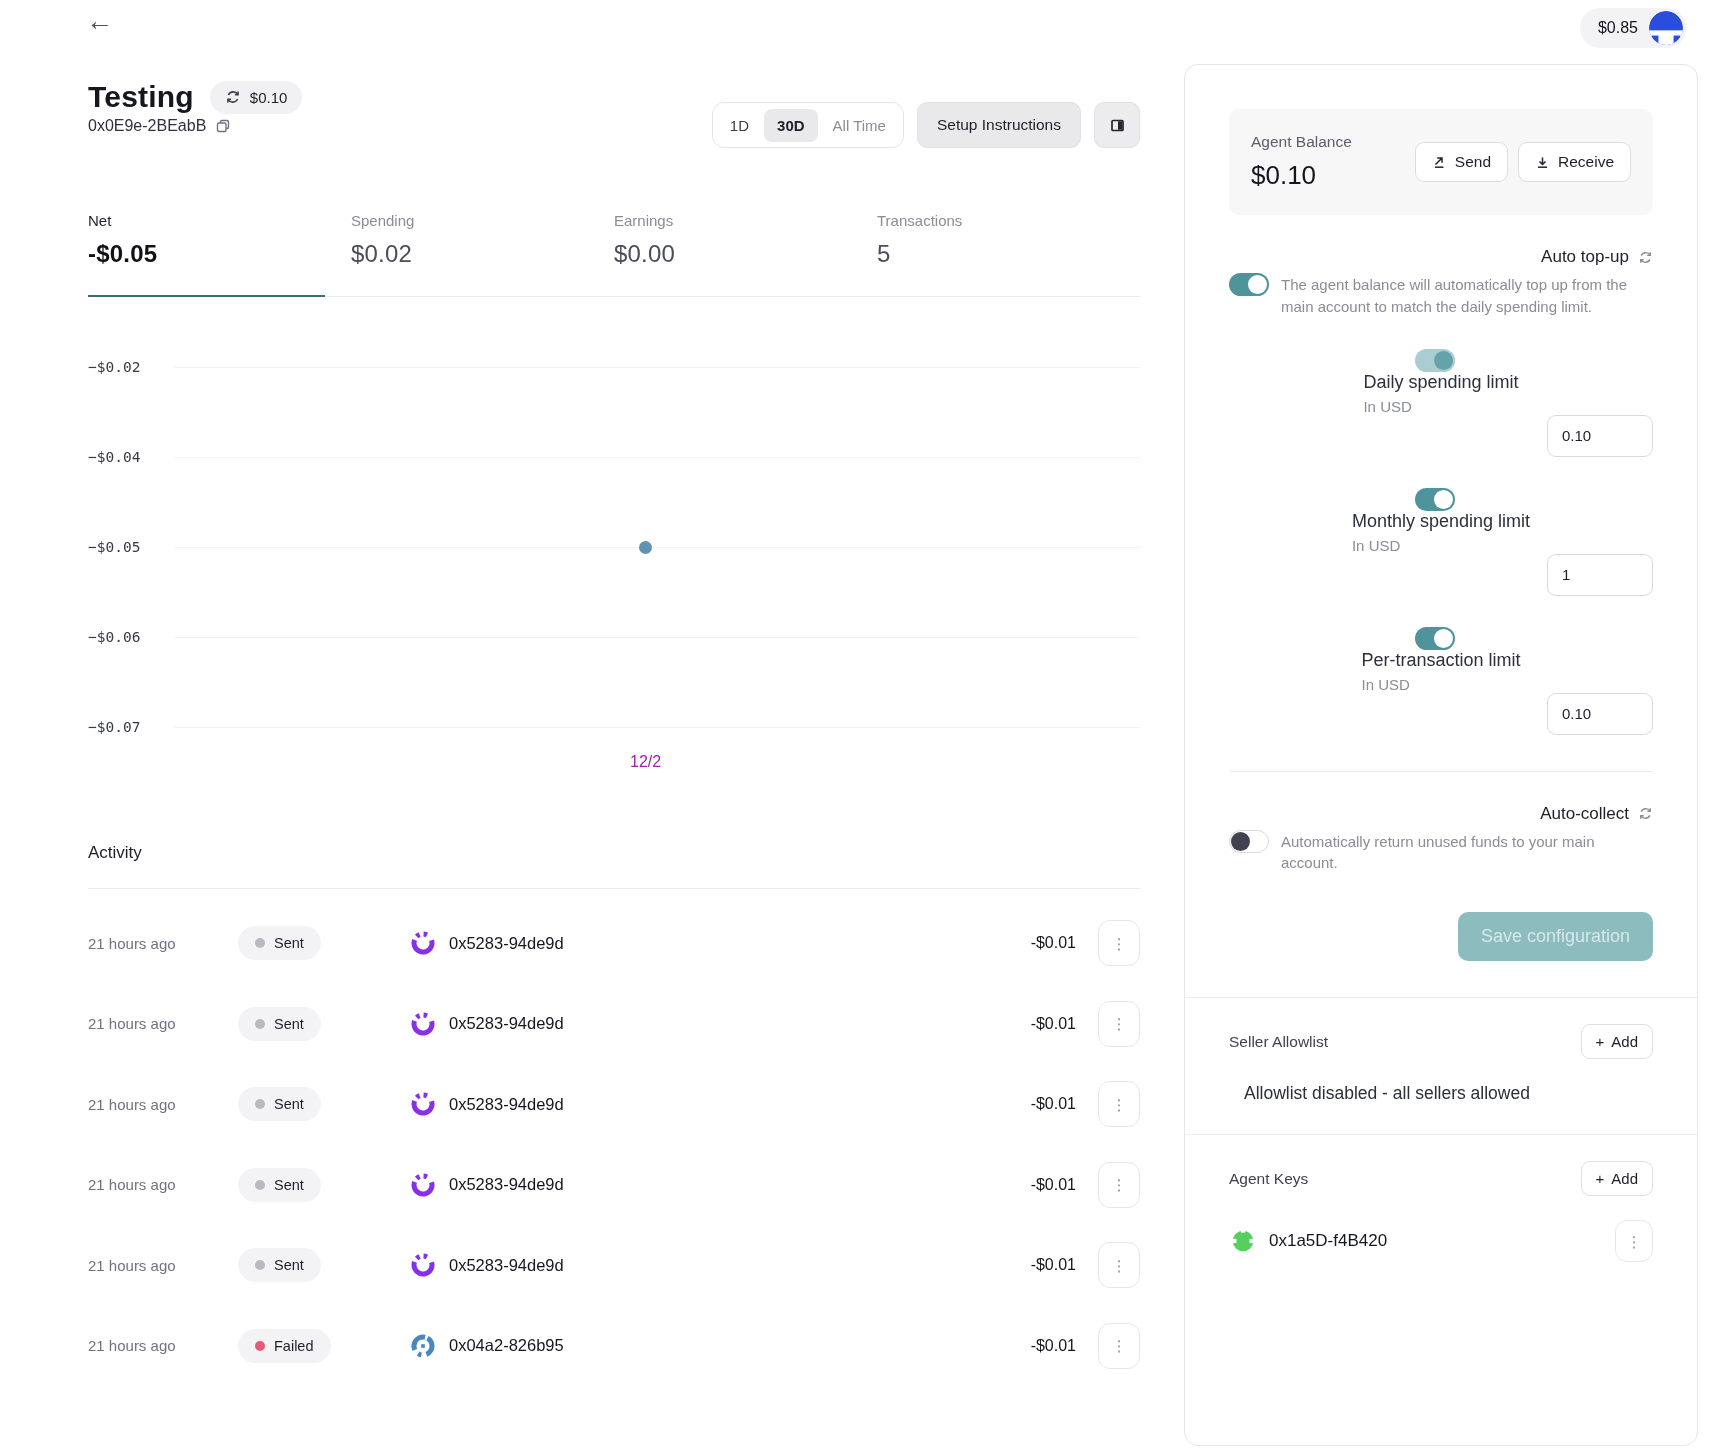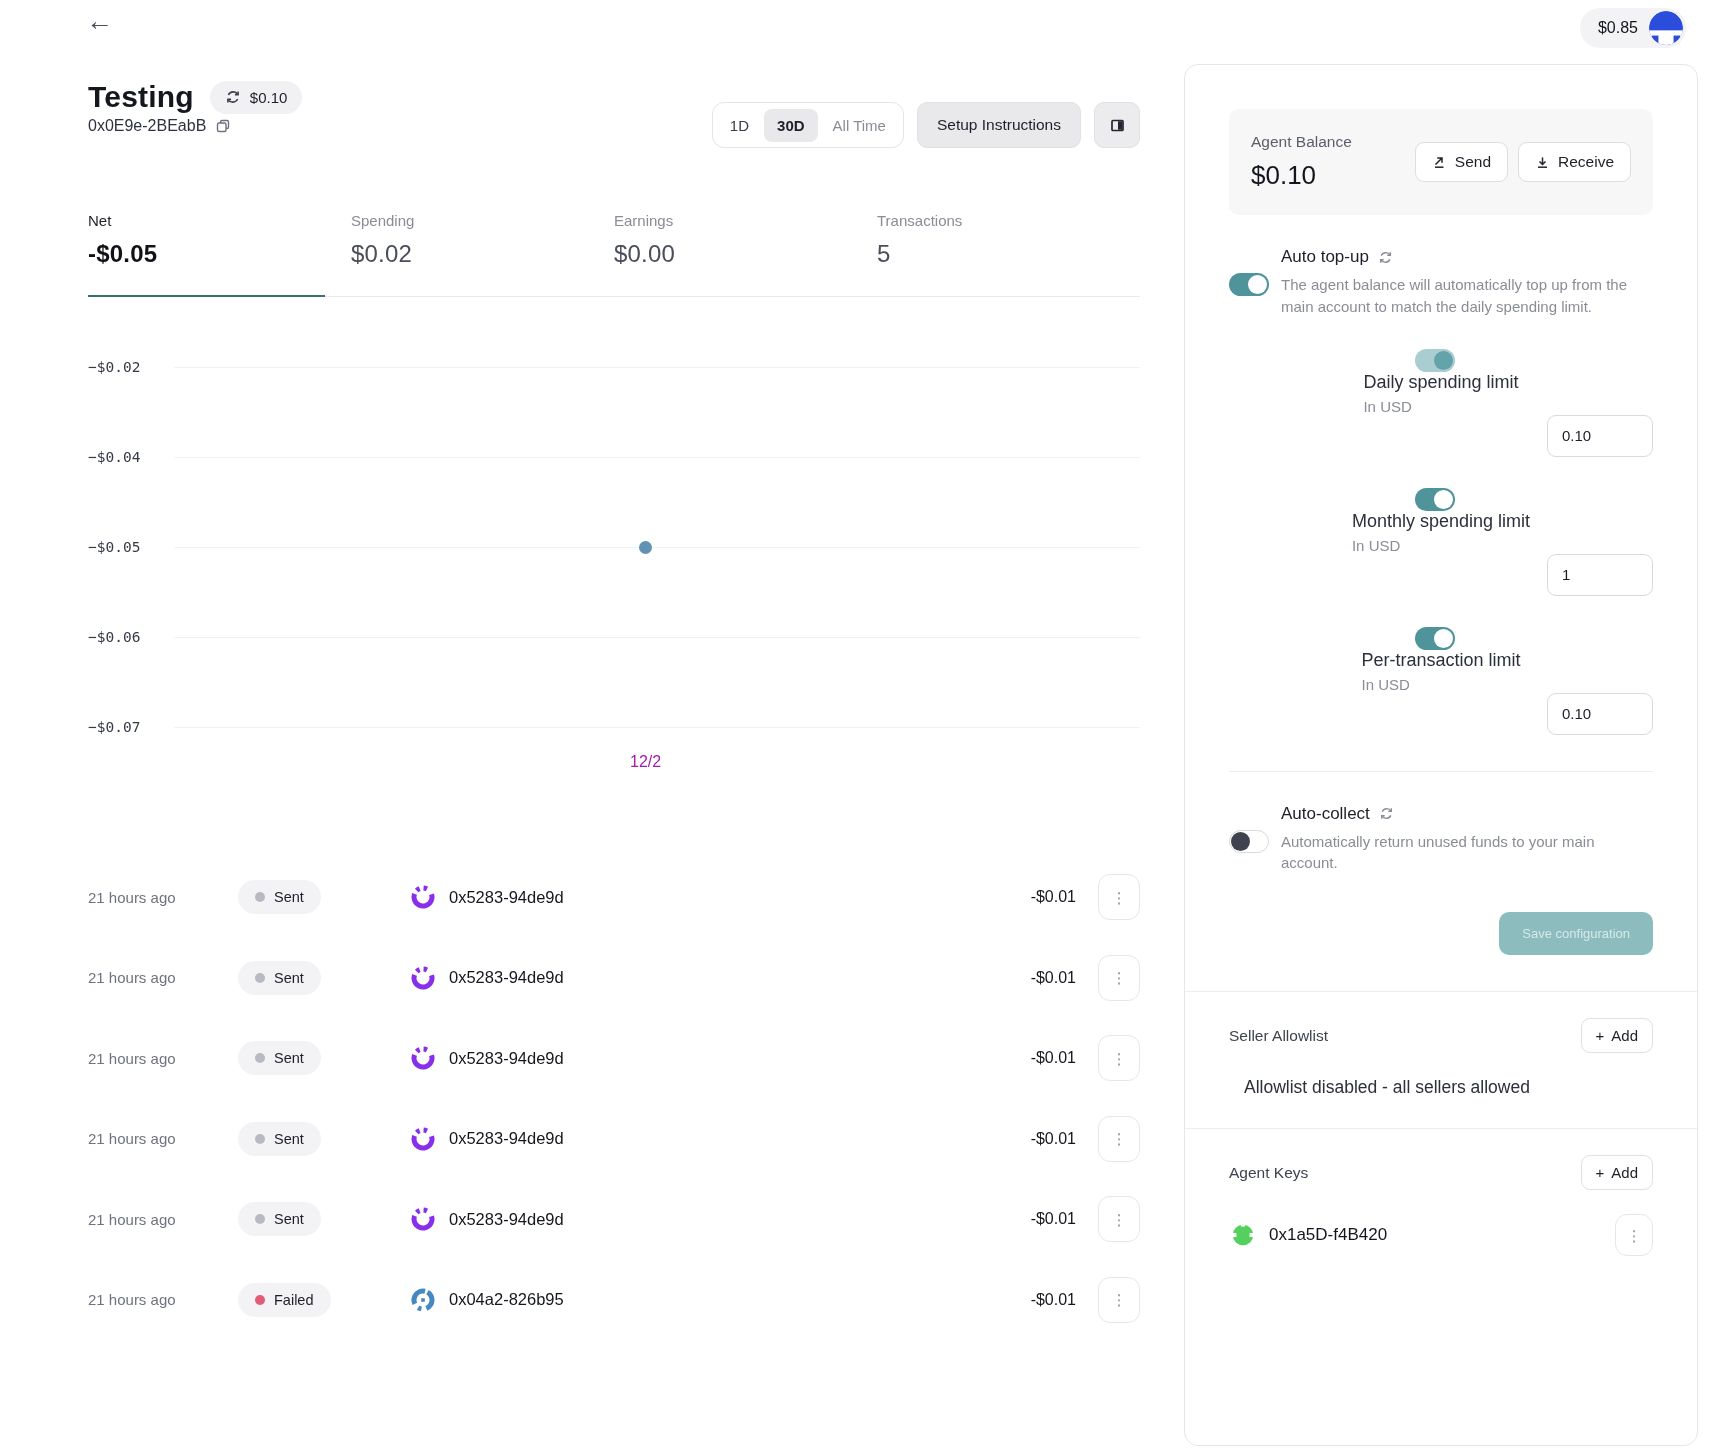--- a/index.html
+++ b/index.html
@@ -87,21 +87,21 @@
   .balance-card { background:#f7f7f8; border-radius:10px; padding:24px 22px; display:flex;
     justify-content:space-between; align-items:center; }
   .balance-label { font-size:15.5px; color:#5b5e6b; }
   .balance-value { font-size:26px; color:#14161f; margin-top:9px; }
   .balance-actions { display:flex; gap:10px; }
   .btn-light { display:flex; align-items:center; gap:8px; background:#fff; border:1px solid #dddee2;
     border-radius:9px; padding:10px 16px; font-size:15.5px; color:#1d1f2a; cursor:pointer;
     font-family:inherit; }
 
   .setting { position:relative; padding-left:52px; margin-top:32px; }
-  .setting-title { display:flex; align-items:center; gap:9px; font-size:17px; color:#1d1f2a; }
+  .setting-title { display:flex; align-items:center; gap:9px; font-size:17px; color:#1d1f2a;justify-content:flex-end; }
   .setting-desc { margin-top:7px; font-size:15px; line-height:1.45; color:#8a8d97; padding-right:12px; }
   .setting .toggle { position:absolute; left:0; top:26px; }
 
   .toggle { width:40px; height:23px; border-radius:12px; position:relative; cursor:pointer; flex:none; }
   .toggle .knob { position:absolute; top:2px; width:19px; height:19px; border-radius:50%; }
   .toggle.on { background:#4f949b; }
   .toggle.on .knob { right:2px; background:#ffffff; }
   .toggle.dim { background:#a9cdd1; }
   .toggle.dim .knob { right:2px; background:#65a3aa; }
   .toggle.off { background:#ffffff; border:1px solid #d8d9dc; }
@@ -110,21 +110,21 @@
   .limit-row { display:flex; align-items:center; margin-top:31px;flex-direction:column; }
   .limit-row .toggle { margin-right:12px; }
   .limit-title { font-size:18px; color:#2c2f3c; }
   .limit-sub { font-size:15px; color:#8a8d97; margin-top:5px; }
   .limit-input { margin-left:auto; width:106px; height:42px; border:1px solid #d9dadd;
     border-radius:9px; font-size:15px; color:#1d1f2a; padding:0 14px; font-family:inherit; }
 
   .divider { margin-top:36px; border-top:1px solid #ededef; }
   .save-row { margin-top:38px; text-align:right; }
   .save-btn { background:#8dbcbf; color:#d6e8e9; border:none; border-radius:10px; padding:14px 23px;
-    font-size:13px; cursor:default; font-family:inherit; }
+    font-size:18px; cursor:default; font-family:inherit; }
 
   .sec-head { display:flex; justify-content:space-between; align-items:center; }
   .sec-title { font-size:15.5px; color:#3f4350; }
   .add-btn { display:flex; align-items:center; gap:7px; background:#fff; border:1px solid #dfe0e3;
     border-radius:9px; padding:8px 14px; font-size:15px; color:#1d1f2a; cursor:pointer;
     font-family:inherit; }
   .allowlist-status { margin-top:24px; font-size:17.5px; color:#2c2f3c;margin-left:15px; }
   .key-row { margin-top:24px; display:flex; align-items:center; gap:12px; }
   .key-addr { font-size:17px; color:#15171f; }
   .kebab.small { margin-left:auto; width:38px; height:42px; }
@@ -234,20 +234,21 @@
       </div>
       <div class="tick">
         <span class="tick-label">−$0.07</span>
         <div class="tick-line"></div>
       </div>
       <div class="chart-dot"></div>
       <div class="x-label">12/2</div>
     </div>
 
     <div class="activity">
+      <div class="activity-title">Activity</div>
       <div class="rows">
 
         <div class="row">
           <span class="row-time">21 hours ago</span>
           <span class="pill">
             <span class="pill-dot"></span>
             <span>Sent</span>
             </span>
           <span class="row-addr">
             <svg width="26" height="26" viewBox="0 0 26 26">

